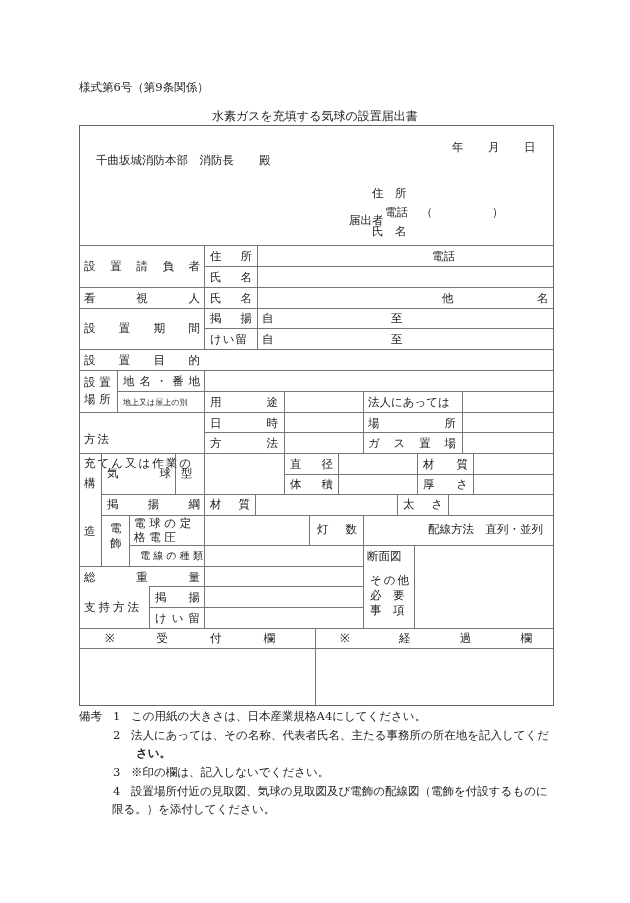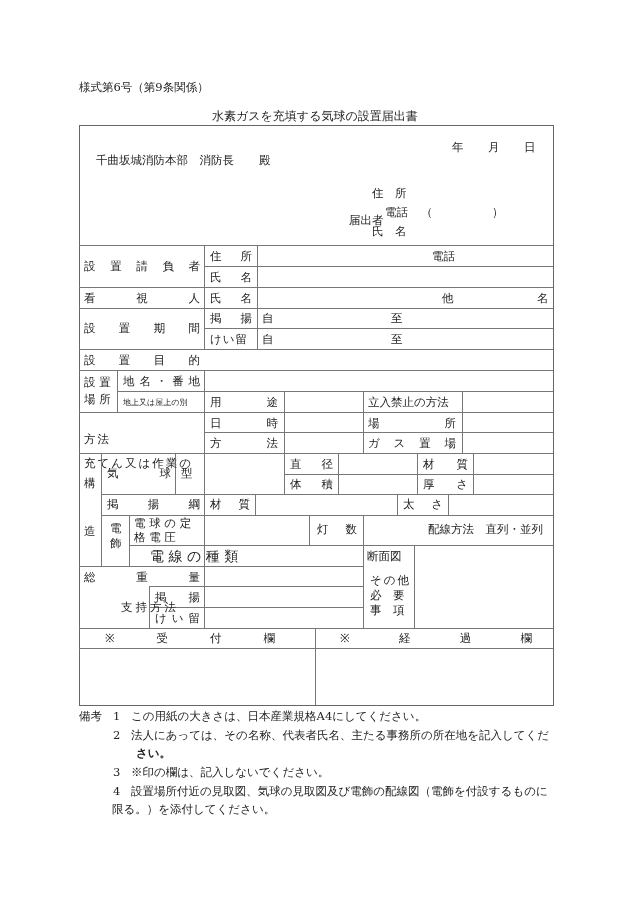--- a/index.html
+++ b/index.html
@@ -148,21 +148,21 @@
     <span>名</span>
     <span>・</span>
     <span>番</span>
     <span>地</span>
   </div>
 <div class="t s" style="left:123px;top:396px;">地上又は屋上の別</div>
 <div class="t sp" style="left:210px;top:395px;width:68px;">
     <span>用</span>
     <span>途</span>
   </div>
-<div class="t" style="left:368px;top:395px;">立入禁止の方法</div>
+<div class="t" style="left:368px;top:395px;">法人にあっては</div>
 <div class="field" style="left:205px;top:371px;width:347px;height:20px;"></div>
 
 <div class="t" style="left:84px;top:416px;letter-spacing:2px;margin-top:40px;">充てん又は作業の</div>
 <div class="t" style="left:84px;top:432px;letter-spacing:2px;">方法</div>
 <div class="t sp" style="left:210px;top:416px;width:68px;">
     <span>日</span>
     <span>時</span>
   </div>
 <div class="t sp" style="left:368px;top:416px;width:88px;">
     <span>場</span>
@@ -219,36 +219,36 @@
 
 <div class="t" style="left:110px;top:521px;">電</div>
 <div class="t" style="left:110px;top:536px;">飾</div>
 <div class="t" style="left:134px;top:516px;">電 球 の 定</div>
 <div class="t" style="left:134px;top:530px;">格 電 圧</div>
 <div class="t sp" style="left:317px;top:522px;width:40px;">
     <span>灯</span>
     <span>数</span>
   </div>
 <div class="t" style="left:428px;top:522px;">配線方法　直列・並列</div>
-<div class="t" style="left:150px;top:549px;font-size:14px;">電 線 の 種 類</div>
+<div class="t" style="left:140px;top:549px;font-size:10px;">電 線 の 種 類</div>
 <div class="t" style="left:367px;top:549px;">断面図</div>
 
 <div class="t sp" style="left:84px;top:570px;width:116px;">
     <span>総</span>
     <span>重</span>
     <span>量</span>
   </div>
 <div class="field" style="left:205px;top:567px;width:157px;height:19px;"></div>
 
 <div class="t" style="left:370px;top:573px;letter-spacing:2px;">その他</div>
 <div class="t" style="left:370px;top:588px;">必　要</div>
 <div class="t" style="left:370px;top:603px;">事　項</div>
 <div class="field" style="left:415px;top:546px;width:137px;height:82px;"></div>
 
-<div class="t" style="left:84px;top:600px;letter-spacing:3px;margin-left:37px;">支持方法</div>
+<div class="t" style="left:84px;top:600px;letter-spacing:3px;">支持方法</div>
 <div class="t sp" style="left:155px;top:590px;width:45px;">
     <span>掲</span>
     <span>揚</span>
   </div>
 <div class="t sp" style="left:155px;top:611px;width:45px;">
     <span>け</span>
     <span>い</span>
     <span>留</span>
   </div>
 

